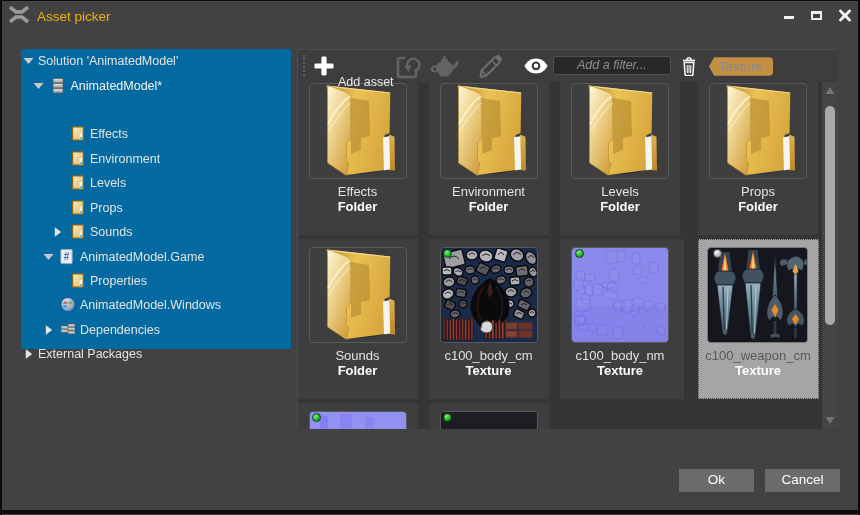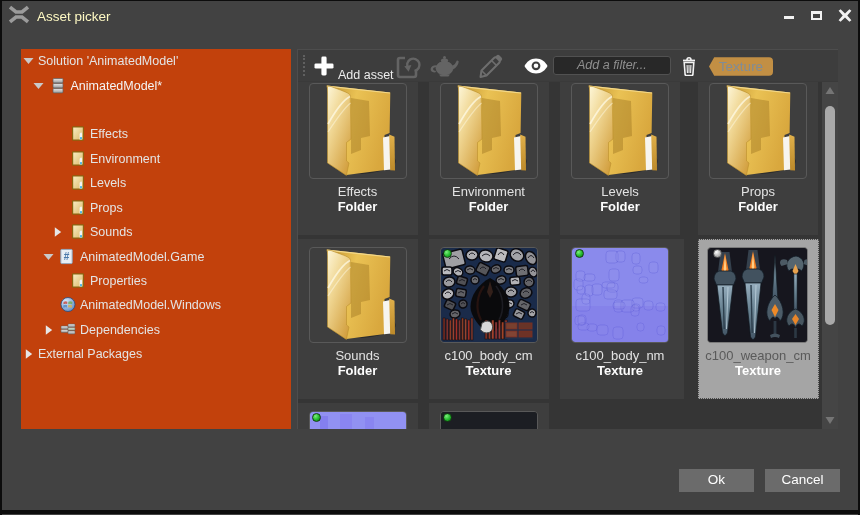--- a/index.html
+++ b/index.html
@@ -2,22 +2,22 @@
 <html><head><meta charset="utf-8">
 <style>
 *{margin:0;padding:0;box-sizing:border-box}
 html,body{width:860px;height:515px;overflow:hidden}
 body{font-family:"Liberation Sans",sans-serif;background:#424242;position:relative}
 .abs{position:absolute}
 #brdL{left:0;top:0;width:2px;height:515px;background:#0c0c0c}
 #brdT{left:0;top:0;width:860px;height:1px;background:#0c0c0c}
 #brdR{left:858px;top:0;width:2px;height:515px;background:#0c0c0c}
 #brdB{left:0;top:510px;width:860px;height:4px;background:#0c0c0c}
-#ttl{left:37px;top:9px;font-size:13.5px;color:#fef9c3}
-#lpanel{left:21px;top:49px;width:270px;height:380px;background:#c2410c}
+#ttl{left:37px;top:9px;font-size:13.5px;color:#eab308}
+#lpanel{left:21px;top:49px;width:270px;height:300px;background:#0369a1}
 .trow{position:absolute;left:0;width:270px;height:24.4px}
 .trow.sel{background:#979797}
 .tlabel{position:absolute;top:50%;transform:translateY(-50%);font-size:12.5px;color:#e4e4e4;white-space:nowrap}
 .tlabel.b{font-weight:normal;color:#f5f5f5}
 .trow.sel .tlabel{color:#fafafa}
 .arr{position:absolute;top:50%;transform:translateY(-50%)}
 .ticon{position:absolute;top:50%;transform:translateY(-50%)}
 #rpanel{left:297px;top:49px;width:541px;height:380px;background:#3a3a3a;border-top:1px solid #4d4d4d;border-left:1px solid #4d4d4d}
 #toolbar{left:298px;top:50px;width:540px;height:31px;background:#3d3d3d}
 #gridbg{left:298px;top:82px;width:524px;height:347px;background:#353535;overflow:hidden}
@@ -517,21 +517,21 @@
       <div class="tname"></div>
       <div class="ttype"></div>
     </div>
 </div>
 
 <div class="abs" style="left:303px;top:55px;height:21px;border-left:2px dotted #606060"></div>
 <svg class="abs" style="left:314px;top:56px" width="20" height="20" viewBox="0 0 20 20">
  <rect x="7.4" y="0.5" width="5.2" height="19" rx="1.4" fill="#fff"></rect>
  <rect x="0.5" y="7.4" width="19" height="5.2" rx="1.4" fill="#fff"></rect>
 </svg>
-<div class="abs" style="left:338px;top:68px;font-size:12.5px;color:#ececec">Add asset</div>
+<div class="abs" style="left:338px;top:75px;font-size:12.5px;color:#ececec">Add asset</div>
 <svg class="abs" style="left:396px;top:56px" width="28" height="23" viewBox="0 0 28 23">
  <path d="M2,4 v15 a2,2 0 0 0 2,2 h14 a2,2 0 0 0 2,-2 v-5" stroke="#646464" stroke-width="2.6" fill="none"></path>
  <path d="M2,4 a2,2 0 0 1 2,-2 h5" stroke="#646464" stroke-width="2.6" fill="none"></path>
  <path d="M12.4,12.6 A6.2,6.2 0 1 1 18.6,14.9" stroke="#646464" stroke-width="2.4" fill="none"></path>
  <path d="M8.3,10.3 L15.4,9.0 L12.6,15.7 Z" fill="#646464"></path>
 </svg>
 <svg class="abs" style="left:429px;top:55px" width="31" height="22" viewBox="0 0 31 22">
  <g fill="#646464">
   <ellipse cx="15.5" cy="13.2" rx="8.8" ry="7"></ellipse>
   <path d="M10,7.8 Q15.5,4.6 21,7.8 L19.5,10 L11.5,10 Z"></path>

